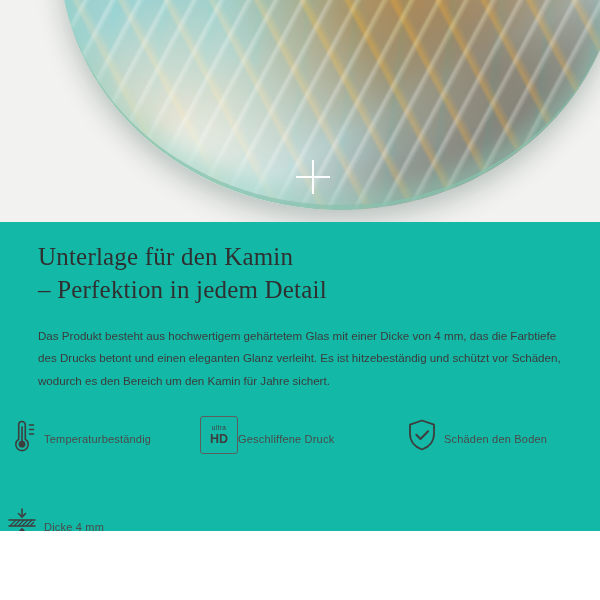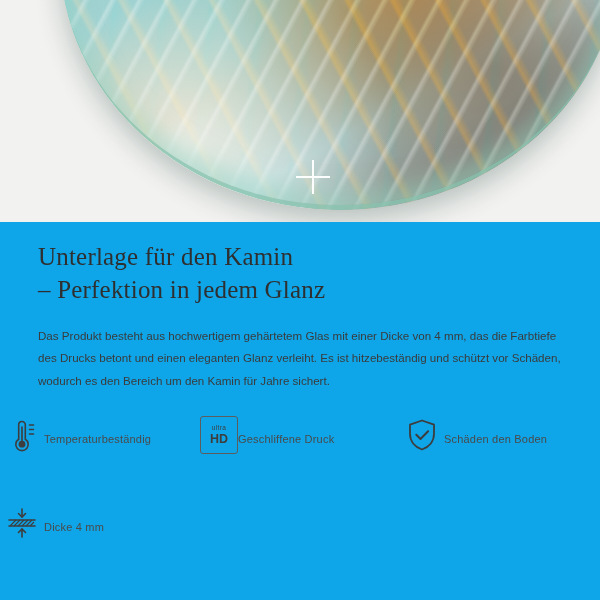--- a/index.html
+++ b/index.html
@@ -9,22 +9,22 @@
   body {
     width: 600px;
     height: 600px;
     background: #ffffff;
     font-family: "Liberation Sans", sans-serif;
     overflow: hidden;
   }
   .page {
     position: relative;
     width: 600px;
-    height: 600px;
-    background: #0ea5e9;
+    height: 531px;
+    background: #14b8a6;
     overflow: hidden;
   }
 
   
   .hero {
     position: absolute;
     top: 0;
     left: 0;
     width: 600px;
     height: 222px;
@@ -171,21 +171,21 @@
 <div class="page">
 
   <div class="hero">
     <div class="hero-disc"></div>
     <div class="hero-sparkle"></div>
   </div>
 
   <div class="content">
     <h1 class="headline">
       <span class="line">Unterlage für den Kamin</span>
-      <span class="line">– Perfektion in jedem Glanz</span>
+      <span class="line">– Perfektion in jedem Detail</span>
     </h1>
     <p class="body-copy">Das Produkt besteht aus hochwertigem gehärtetem Glas mit einer Dicke von 4 mm, das die Farbtiefe des Drucks betont und einen eleganten Glanz verleiht. Es ist hitzebeständig und schützt vor Schäden, wodurch es den Bereich um den Kamin für Jahre sichert.</p>
   </div>
 
   <div class="features">
 
     <div class="feature">
       <div class="feature-icon">
         <svg width="44" height="44" viewBox="0 0 44 44" aria-hidden="true">
           <g fill="none" stroke="#3d3d3d" stroke-width="1.6" stroke-linecap="round">

